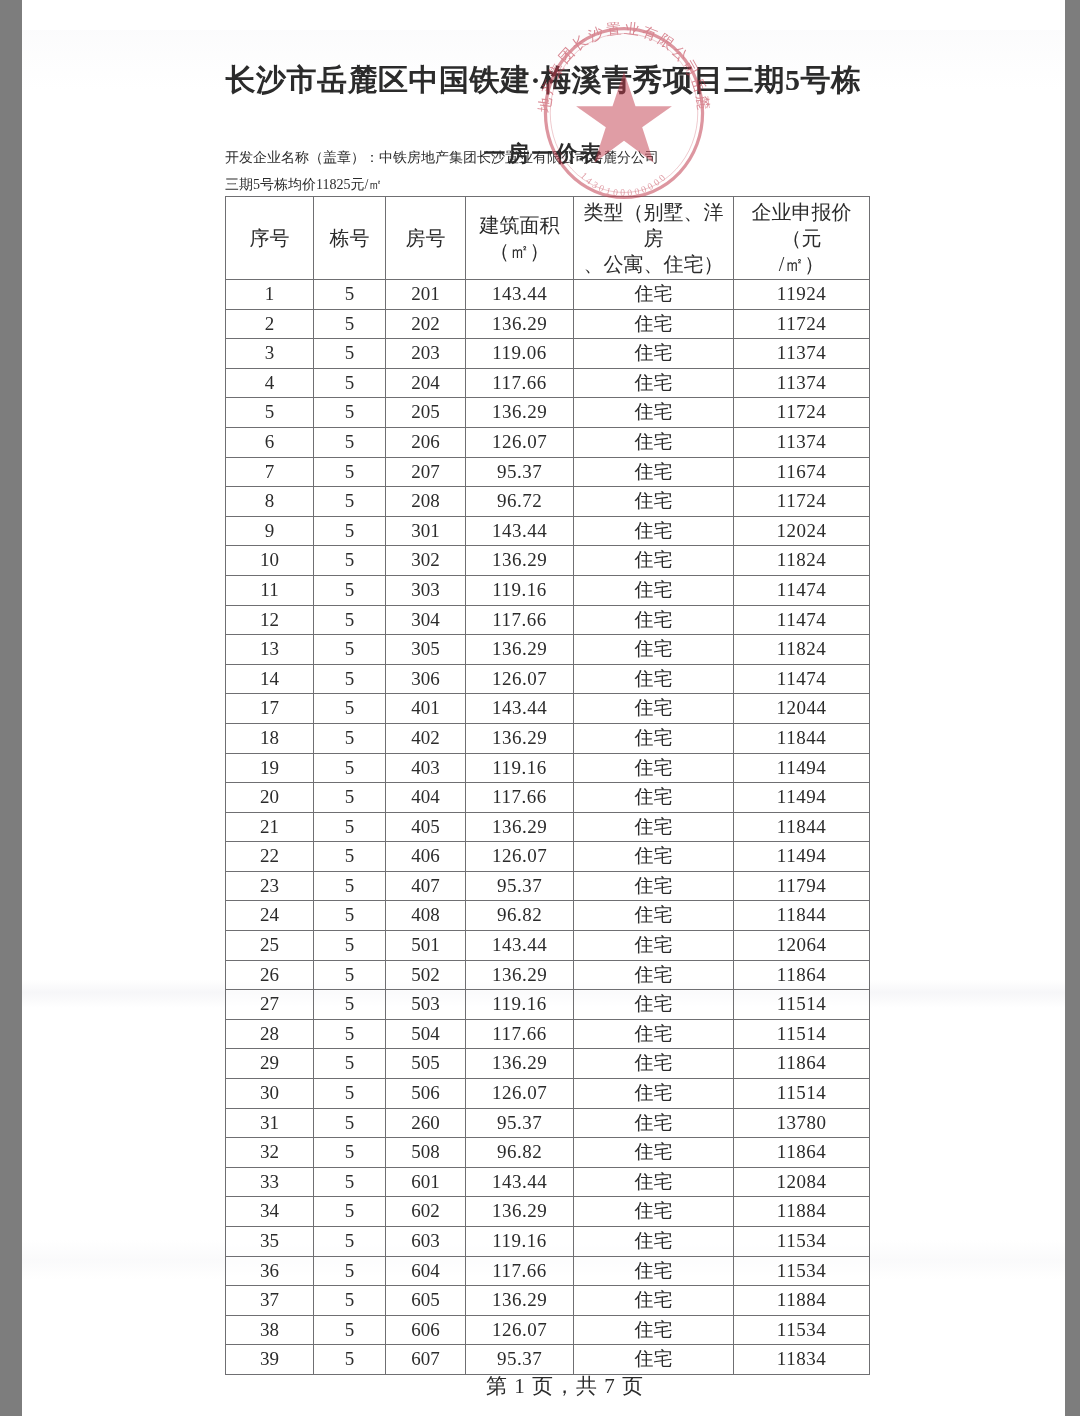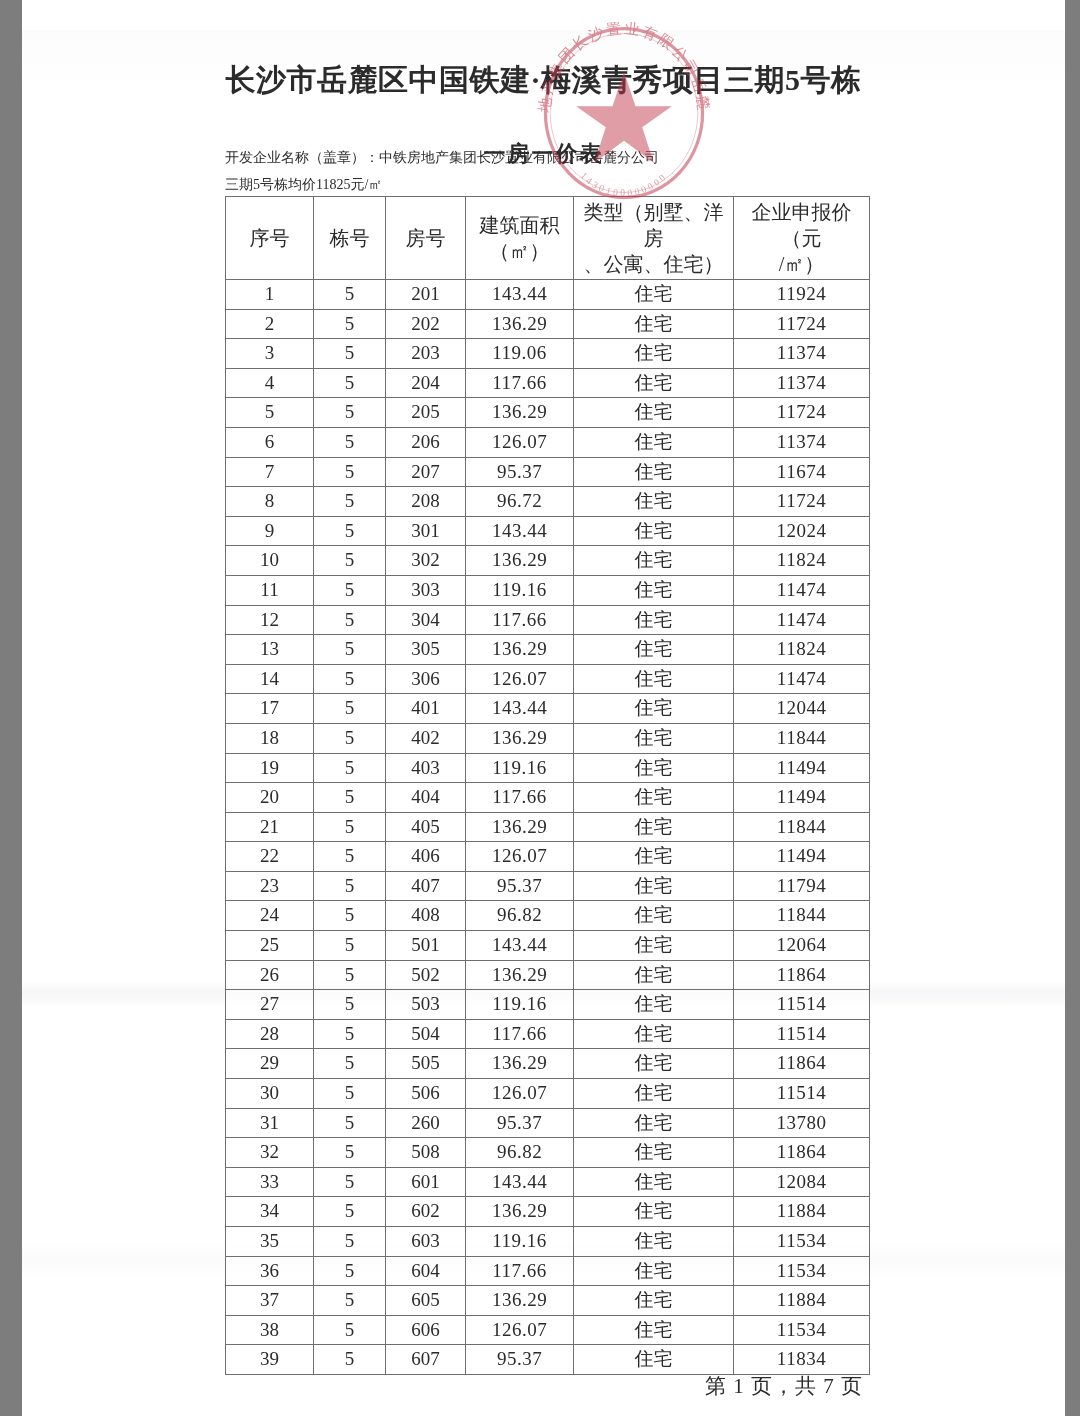--- a/index.html
+++ b/index.html
@@ -150,24 +150,24 @@
   
   col.w-idx   { width: 88px; }
   col.w-bldg  { width: 72px; }
   col.w-room  { width: 80px; }
   col.w-area  { width: 108px; }
   col.w-type  { width: 160px; }
   col.w-price { width: 136px; }
 
   .table-footer {
     position: absolute;
-    left: 197px;
+    left: 221px;
     width: 644px;
     top: 1372px;
-    text-align: right;
+    text-align: center;
     font-size: 21px;
     letter-spacing: 1px;
     z-index: 20;
   }
 </style>
 </head>
 <body>
 
 <div id="page">
 

